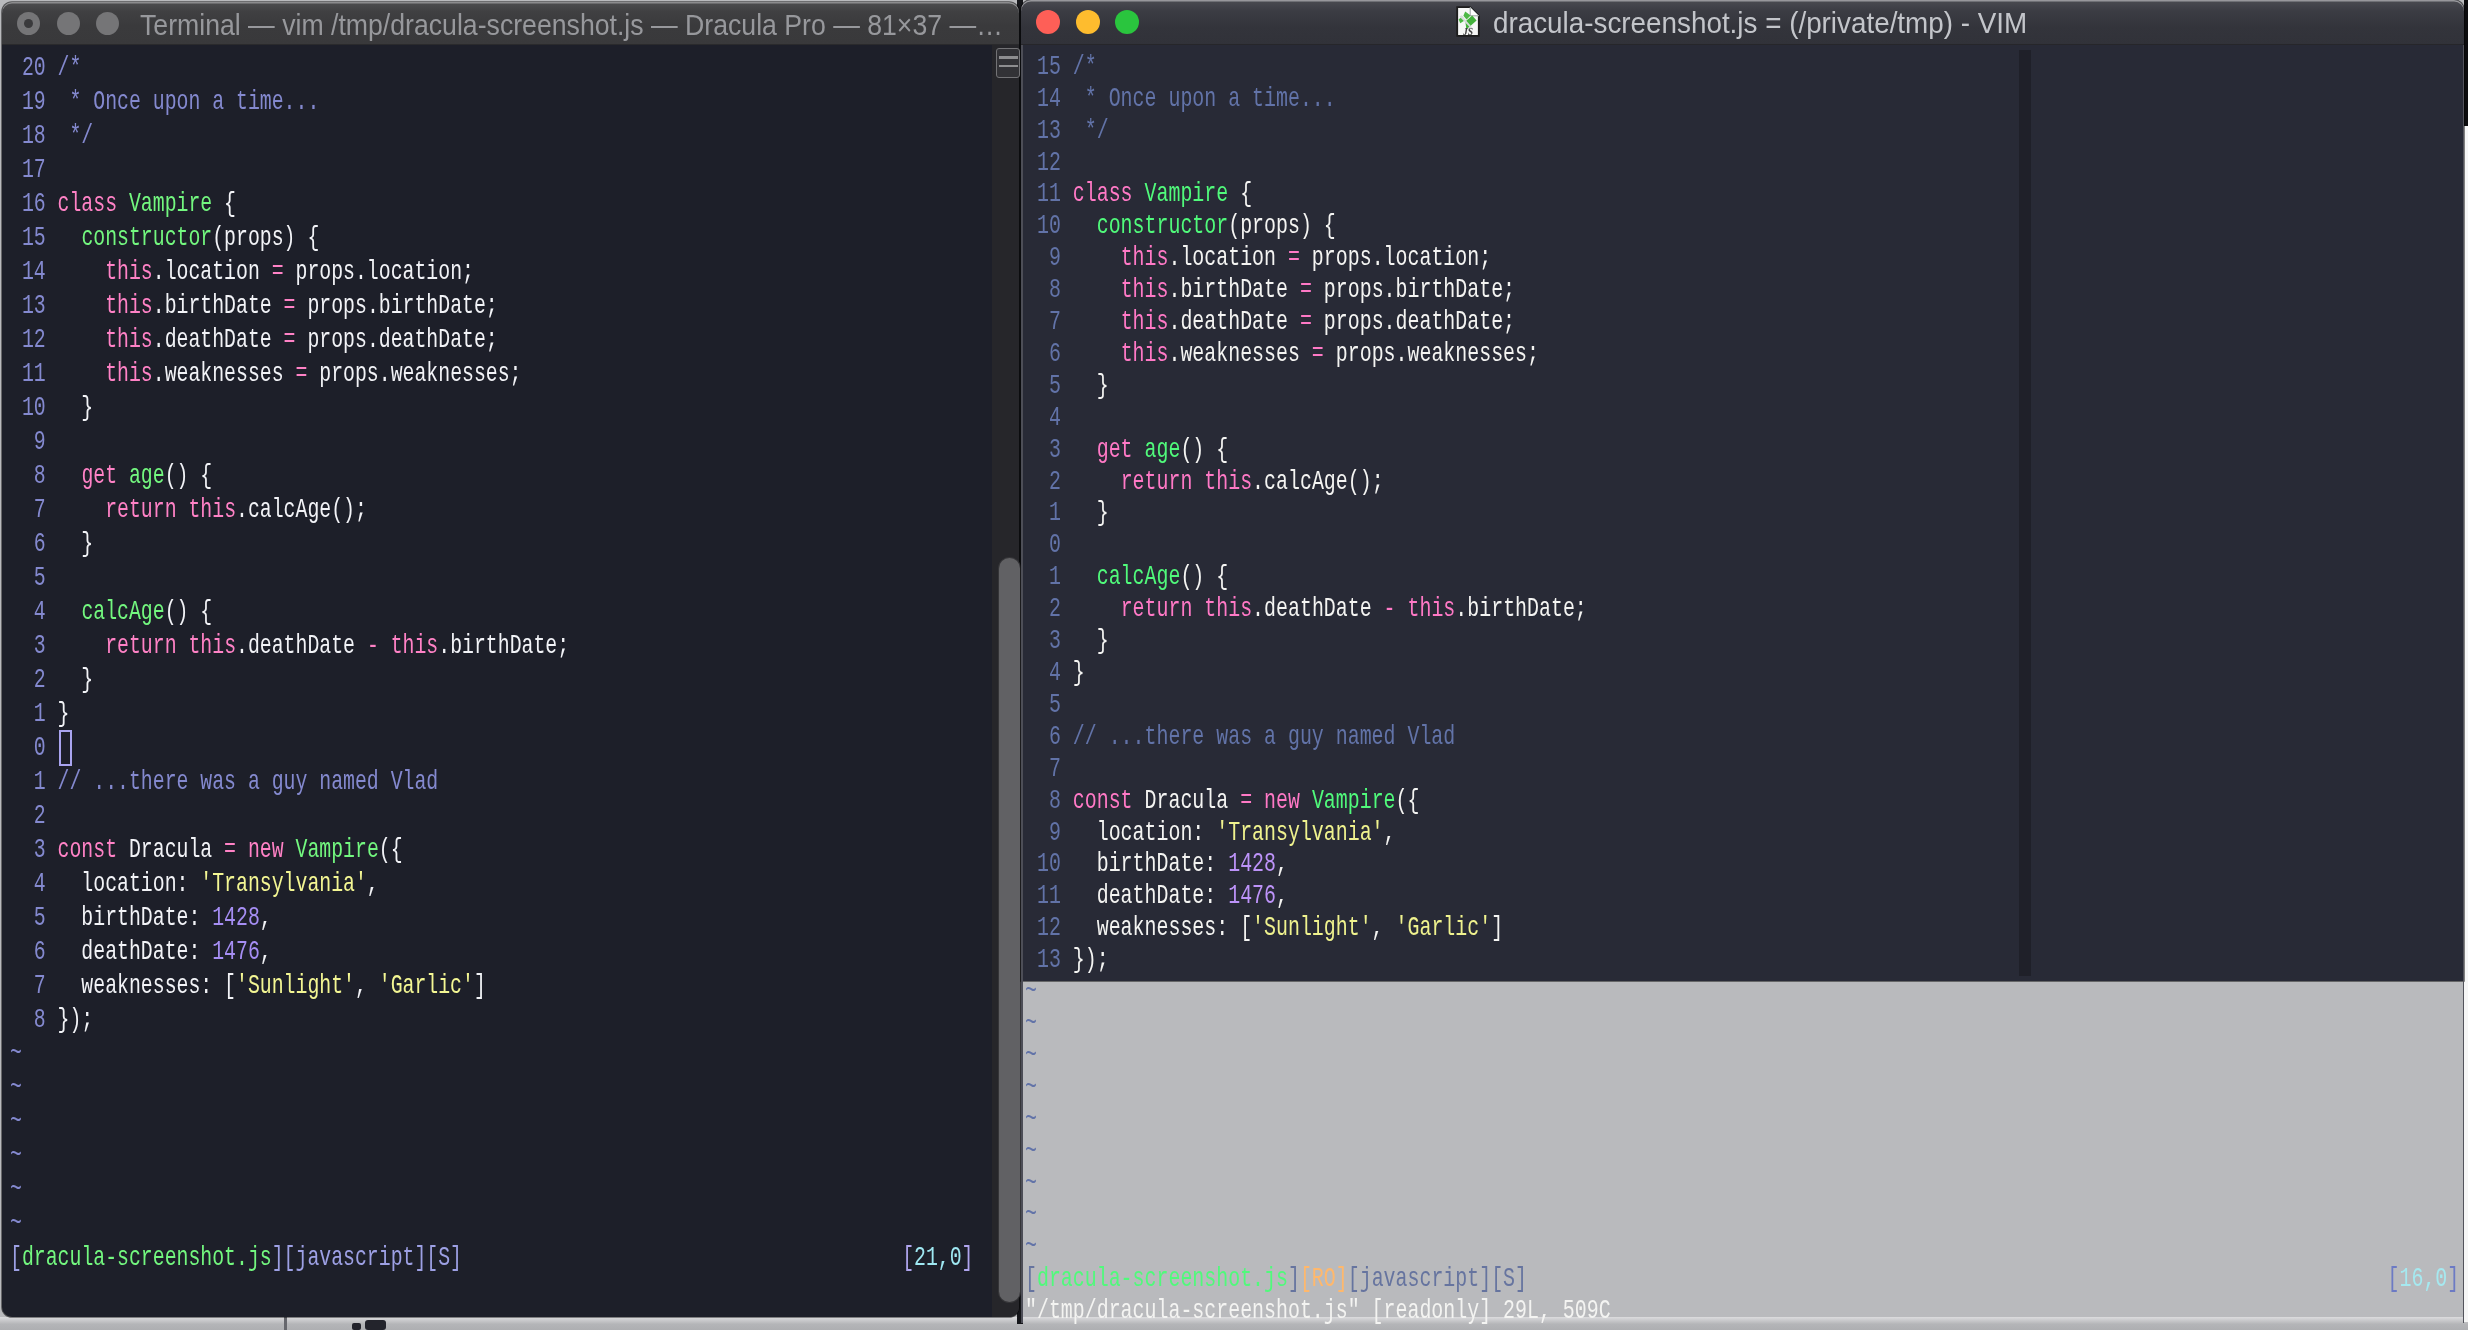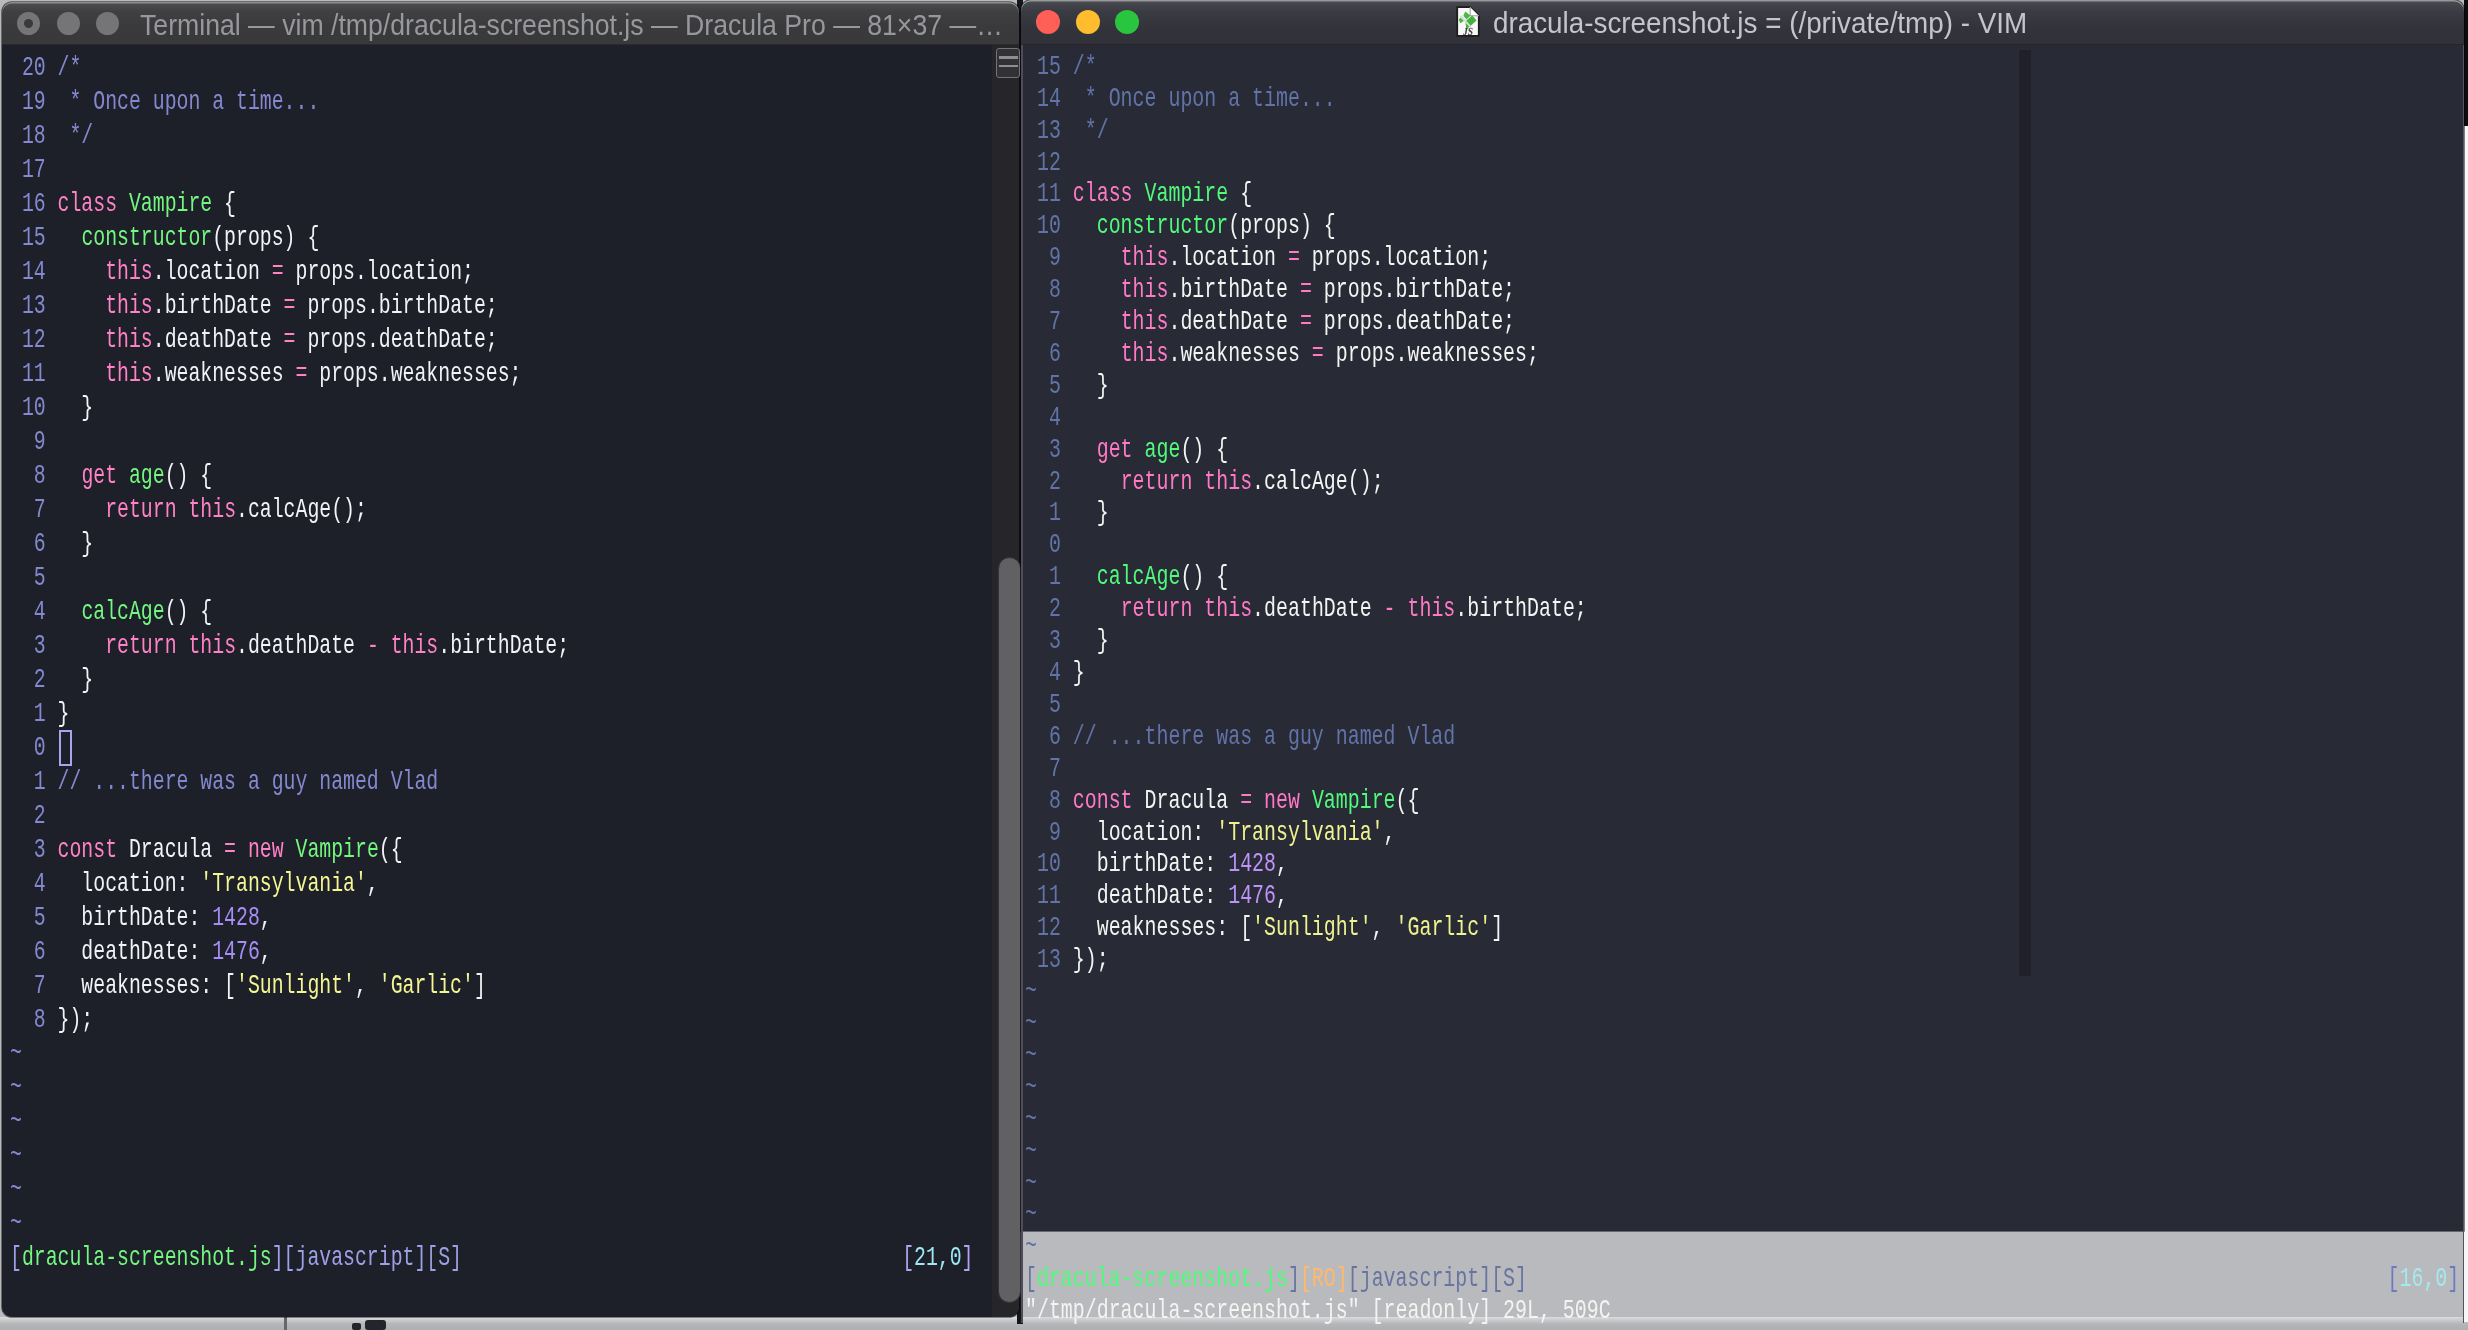--- a/index.html
+++ b/index.html
@@ -25,21 +25,21 @@
 #lw .tl{width:23px;height:23px;top:10.5px;background:#757577}
 #lw .tl.dot::after{content:"";position:absolute;left:7px;top:7px;width:9px;height:9px;border-radius:50%;background:#3a3a3c}
 
 #lw .track{left:990px;top:43.5px;width:26.5px;height:1272px;background:#26262a;border-radius:0 0 9px 0}
 #lw .sbtn{left:994px;top:46px;width:24px;height:30px;background:#323236;border:1.5px solid #737376;border-radius:3px}
 #lw .sbtn::before{content:"";position:absolute;left:1.5px;right:1.5px;top:7.5px;height:2.5px;background:#8e8e90}
 #lw .sbtn::after{content:"";position:absolute;left:1.5px;right:1.5px;top:16px;height:2.5px;background:#8e8e90}
 #lw .thumb{left:996.5px;top:556px;width:21.5px;height:744px;background:#616164;border-radius:11px;box-shadow:0 0 0 1px #353538}
 #lw .cursor{left:56.6px;top:728.4px;width:13.4px;height:36.2px;border:2.5px solid #a9a4ef}
 
-#rw{left:1021px;top:0;width:1443px;height:1231px;border-radius:10px 10px 0 0;
+#rw{left:1021px;top:0;width:1443px;height:981px;border-radius:10px 10px 0 0;
     background:#282a36;box-shadow:0 0 0 .8px rgba(0,0,0,.6)}
 #rw .tbar{left:0;top:0;width:100%;height:44.5px;border-radius:10px 10px 0 0;
     background:linear-gradient(#4b4c52,#3b3c43 25%,#33343b 60%,#313239);
     box-shadow:inset 0 1.5px 0 #97979b, inset 0 -1px 0 #26262a}
 #rw .tl{width:24px;height:24px;top:10px}
 #rw .title{left:472px;top:0;height:44.5px;line-height:46px;filter:blur(0px);
     color:#c3c5ca;font-size:30px;font-weight:400;white-space:nowrap;
     transform-origin:0 50%;transform:scaleX(.9274)}
 #rw .ticon{left:435px;top:6px;width:24px;height:31px;filter:blur(0px)}
 #rw .redge{left:1441.5px;top:44.5px;width:1.5px;height:1278px;background:#53545c}

